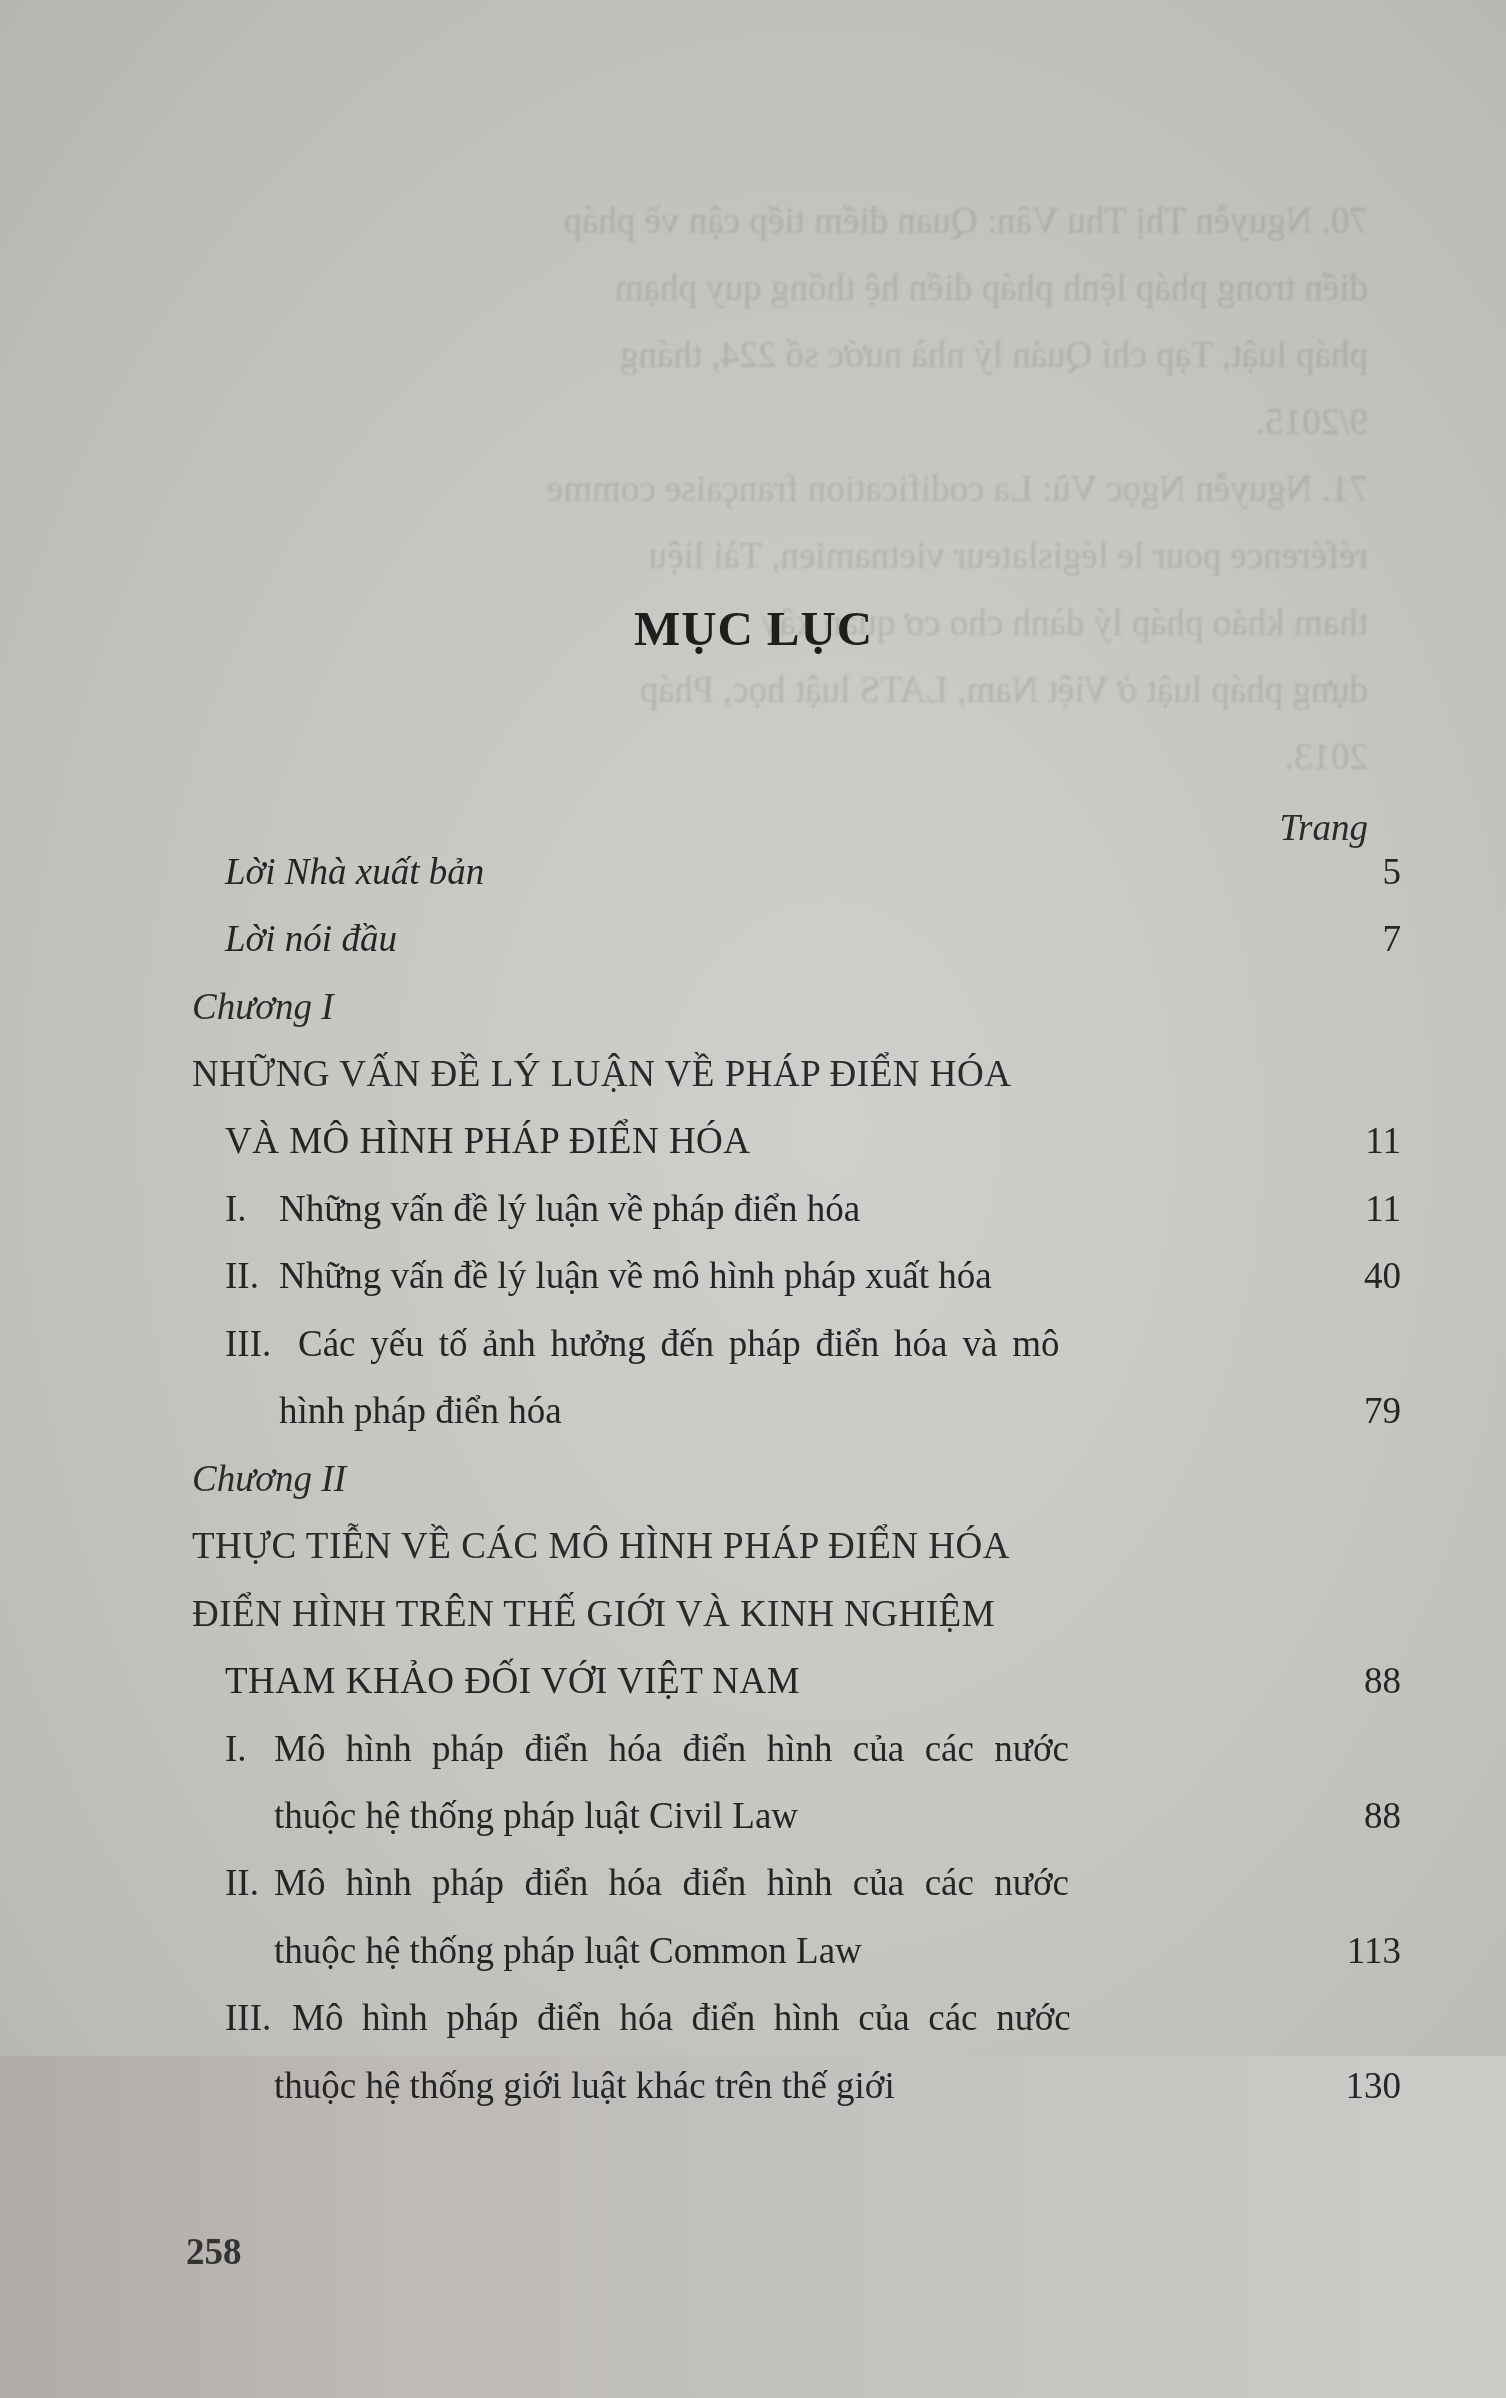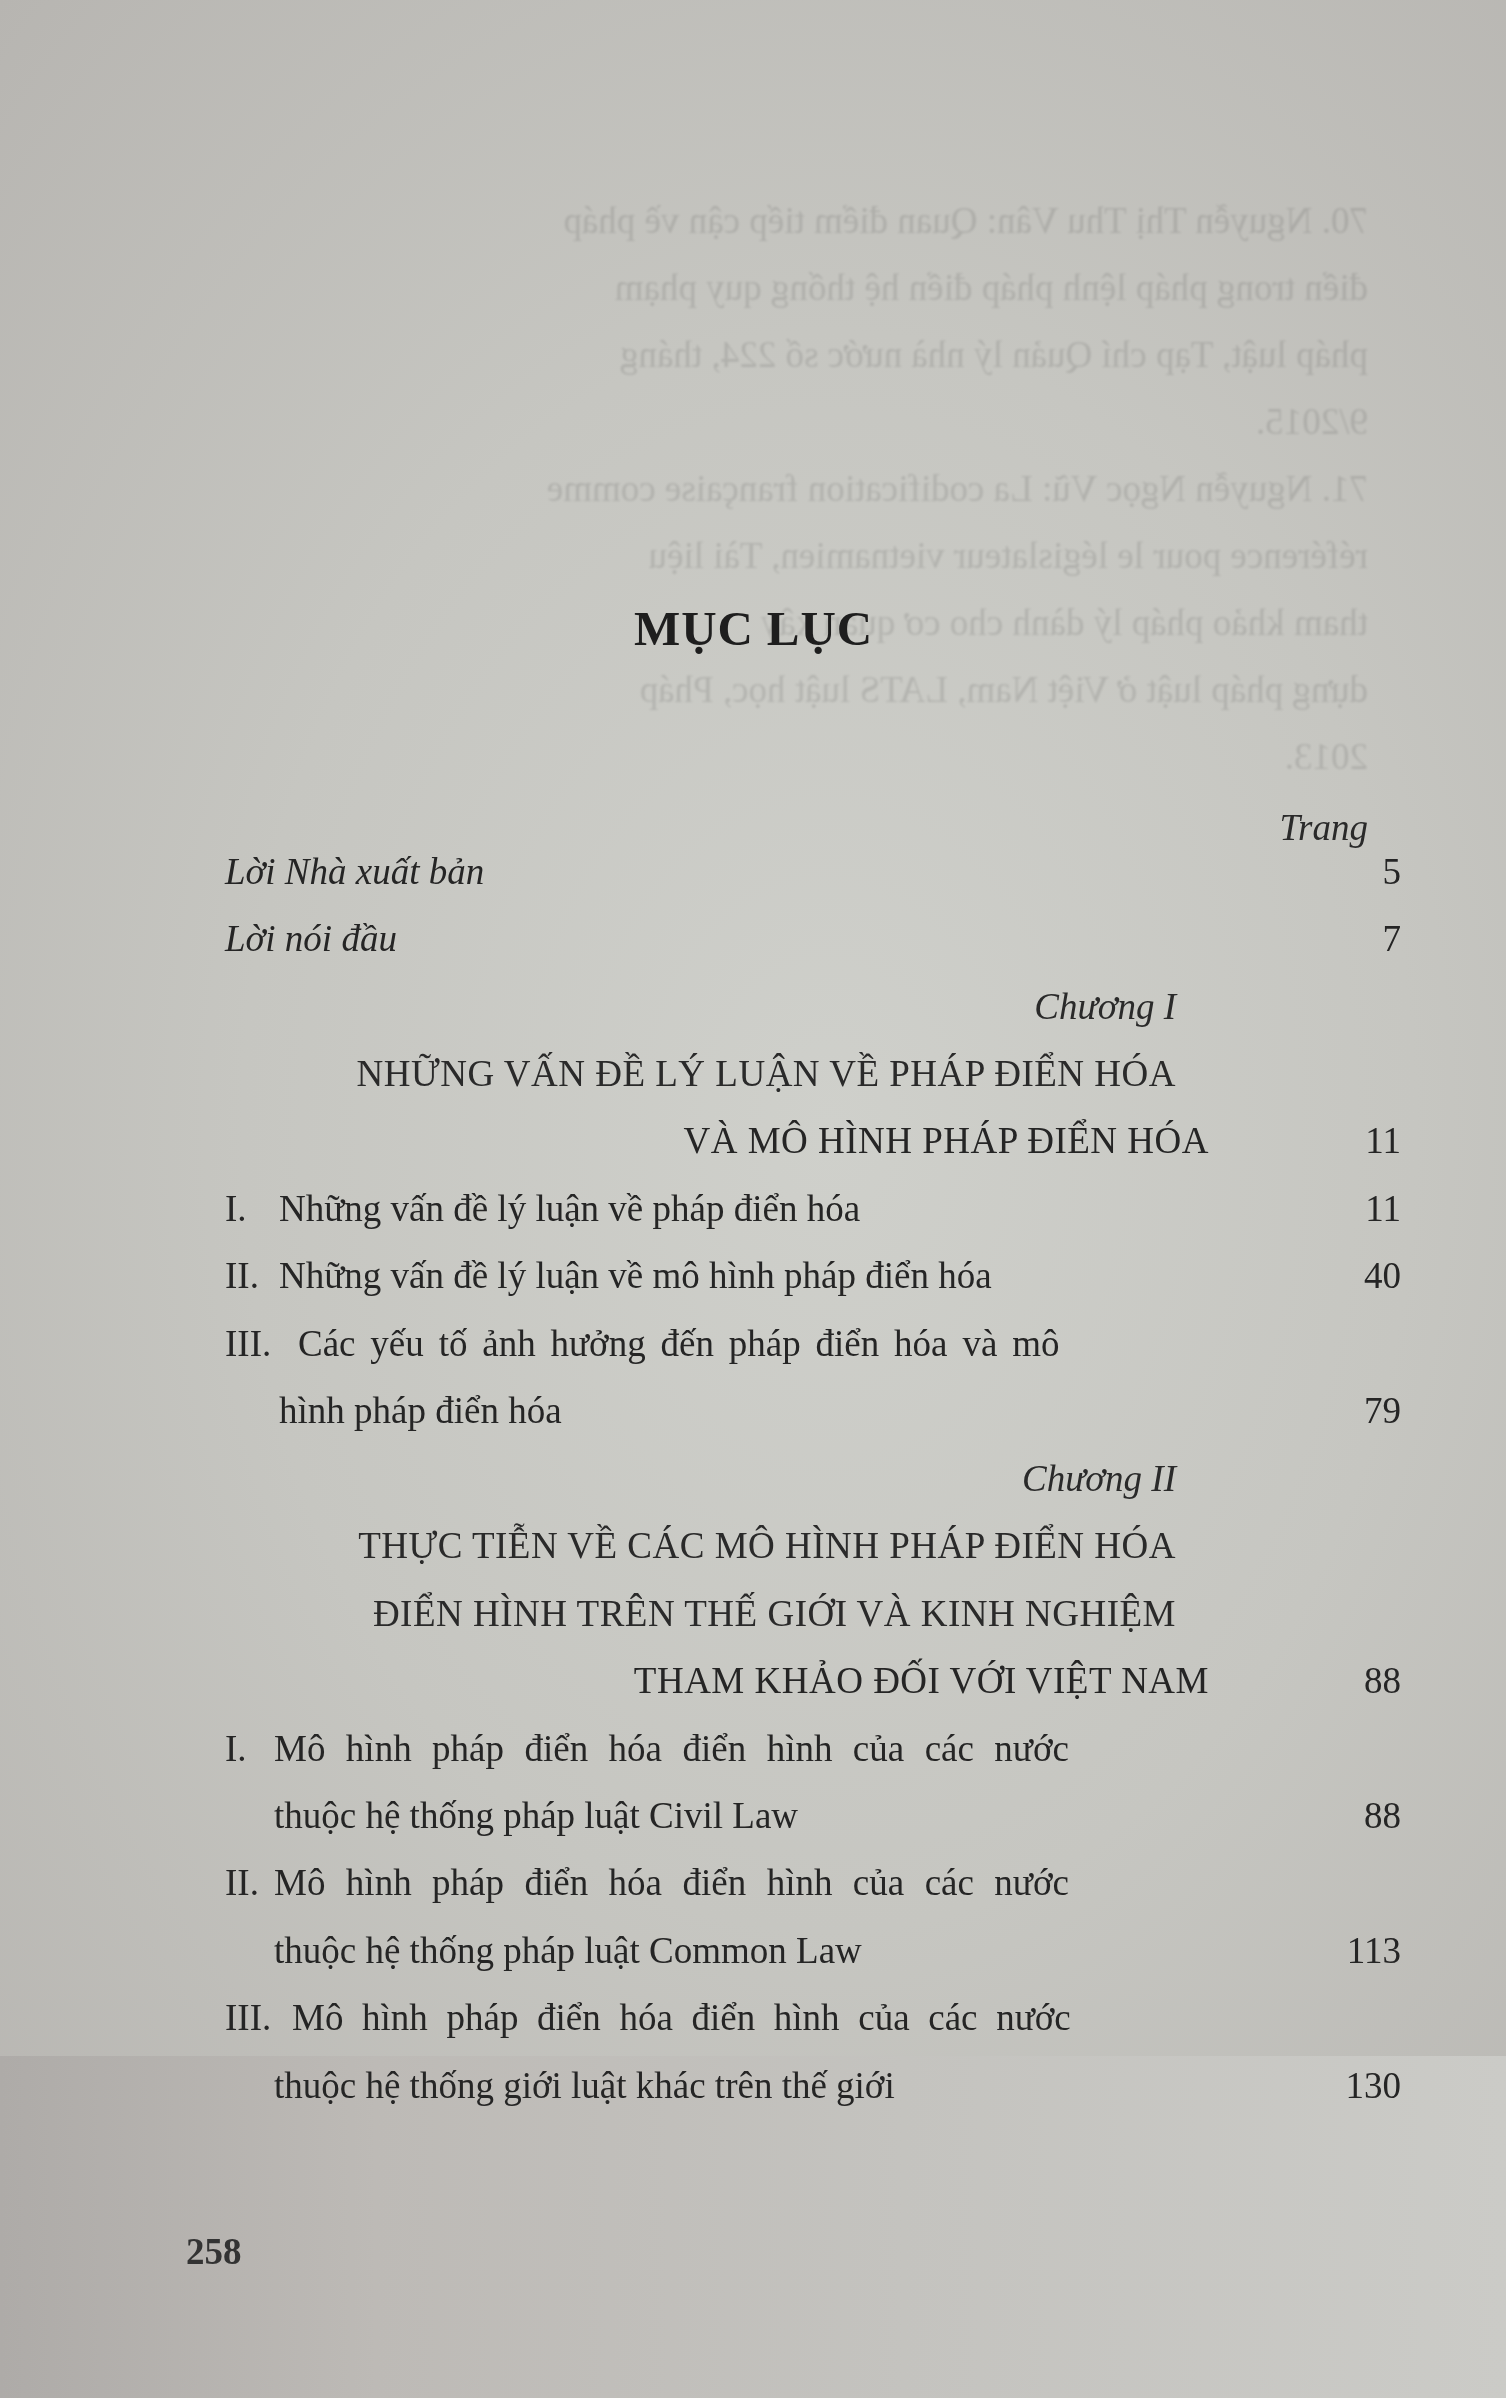--- a/index.html
+++ b/index.html
@@ -23,21 +23,21 @@
       position: absolute; top: 600px; left: 0; width: 1507px; text-align: center;
       font-size: 49px; font-weight: bold; letter-spacing: 0.9px; color: #1e1e1e;
     }
     .row {
       position: absolute; left: 192px; width: 1176px; height: 67px;
       font-size: 37px; line-height: 67px; color: #252525; margin-left: 33px;
     }
     .row .txt { position: absolute; left: 0; white-space: nowrap; }
     .row .pg { position: absolute; right: 0; text-align: right; }
     .ital { font-style: italic; }
-    .center-head { position: absolute; left: 192px; width: 984px; text-align: right; font-size: 37px; line-height: 67px; white-space: nowrap; }
+    .center-head { position: absolute; left: 192px; width: 984px; text-align: left; font-size: 37px; line-height: 67px; white-space: nowrap; }
     .chap-head { font-style: italic; }
     .caps { font-size: 37px; letter-spacing: 0.5px; }
     .trang { position: absolute; top: 768px; right: 139px; font-size: 37px; font-style: italic; margin-top: 38px; }
     .footer-page { position: absolute; left: 186px; top: 2230px; font-size: 37px; font-weight: bold; color: #333; }
   </style>
 </head>
 <body>
 
 <div class="page">
 
@@ -73,21 +73,21 @@
     <span class="pg">11</span>
   </div>
 
   <div class="row" style="top:1175px">
     <span class="txt">I.</span>
     <span class="txt" style="left:54px">Những vấn đề lý luận về pháp điển hóa</span>
     <span class="pg">11</span>
   </div>
   <div class="row" style="top:1242px">
     <span class="txt">II.</span>
-    <span class="txt" style="left:54px">Những vấn đề lý luận về mô hình pháp điển hóa</span>
+    <span class="txt" style="left:54px">Những vấn đề lý luận về mô hình pháp xuất hóa</span>
     <span class="pg">40</span>
   </div>
   <div class="row" style="top:1310px">
     <span class="txt">III.</span>
     <span class="txt" style="left:73px; word-spacing:5.6px">Các yếu tố ảnh hưởng đến pháp điển hóa và mô</span>
   </div>
   <div class="row" style="top:1377px">
     <span class="txt" style="left:54px">hình pháp điển hóa</span>
     <span class="pg">79</span>
   </div>

